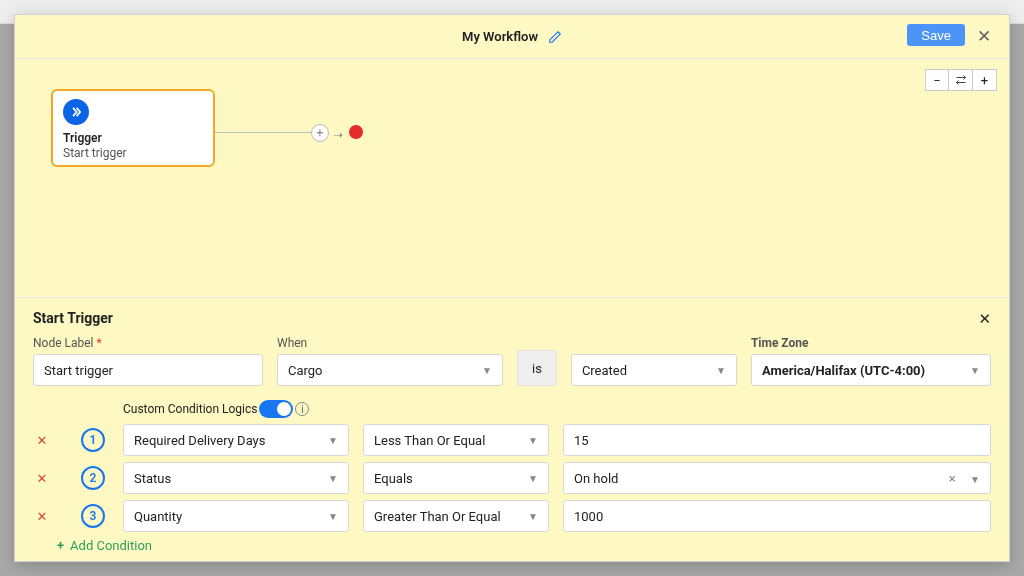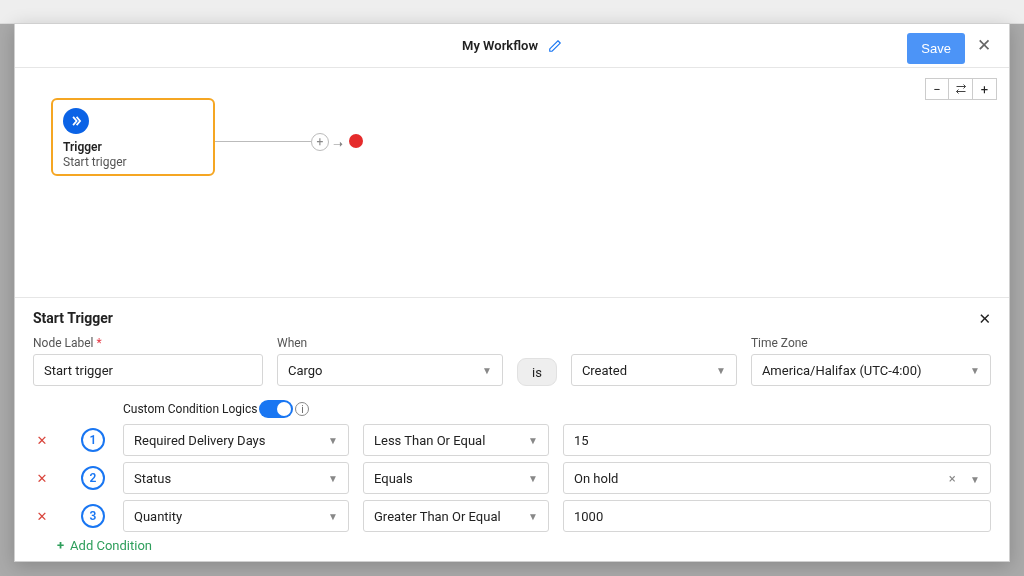--- a/index.html
+++ b/index.html
@@ -1,27 +1,27 @@
 <!DOCTYPE html>
 <html><head>
 <meta charset="utf-8">
 <style>
   * { box-sizing: border-box; margin: 0; padding: 0; }
   html, body { width: 1024px; height: 576px; font-family: -apple-system, BlinkMacSystemFont, "Segoe UI", Roboto, Arial, sans-serif; font-size: 13px; color: #222; }
   body { background: #aaa; position: relative; }
   .backdrop-top { position: absolute; top: 0; left: 0; right: 0; height: 24px; background: #eee; border-bottom: 1px solid #ddd; }
   .modal {
     position: absolute; top: 14px; left: 14px; right: 14px; bottom: 14px;
-    background: #ffffff; border: 1px solid #d0d0d0; box-shadow: 0 4px 18px rgba(0,0,0,.2);
-    display: flex; flex-direction: column; margin-top: 9px;
+    background: #fef9c3; border: 1px solid #d0d0d0; box-shadow: 0 4px 18px rgba(0,0,0,.2);
+    display: flex; flex-direction: column;
   }
   .modal-header { height: 44px; border-bottom: 1px solid #e6e6e6; display: flex; align-items: center; justify-content: center; position: relative; }
   .title-wrap { display: flex; align-items: center; gap: 10px; font-weight: 600; }
   .title-wrap .pencil svg { display: block; }
-  .save-btn { position: absolute; right: 44px; top: 9px; height: 31px; padding: 0 14px; background: #4c94f7; color: #fff; border: none; border-radius: 3px; font-size: 13px; cursor: pointer; }
+  .save-btn { position: absolute; right: 44px; top: 9px; height: 22px; padding: 0 14px; background: #4c94f7; color: #fff; border: none; border-radius: 3px; font-size: 13px; cursor: pointer; }
   .close-x { position: absolute; right: 12px; top: 8px; width: 26px; height: 26px; background: none; border: none; font-size: 17px; color: #666; cursor: pointer; }
   .canvas { flex: 1; position: relative; min-height: 200px; overflow: hidden; }
   .node-card {
     position: absolute; left: 36px; top: 30px; width: 164px; height: 78px;
     border: 2px solid #f5a623; border-radius: 6px; background: #fff; padding: 8px 10px;
   }
   .trigger-icon { width: 26px; height: 26px; border-radius: 50%; background: #0b63e6; display: flex; align-items: center; justify-content: center; color: #fff; }
   .node-title { font-weight: 600; font-size: 12px; margin-top: 6px; }
   .node-sub { font-size: 12px; color: #555; margin-top: 1px; }
   .edge { position: absolute; left: 200px; top: 68px; width: 170px; height: 12px; }
@@ -37,26 +37,26 @@
   .config-title { font-weight: 700; font-size: 14px; margin-bottom: 10px; }
   .config-close { position: absolute; right: 18px; top: 12px; background: none; border: none; font-size: 15px; color: #222; cursor: pointer; }
 
   .row1 { display: flex; gap: 14px; align-items: flex-end; }
   .field { display: flex; flex-direction: column; gap: 4px; }
   .field label { font-size: 12px; color: #555; }
   .req::after { content: " *"; color: #e63946; }
   .input, .select { height: 32px; border: 1px solid #d6d6d6; border-radius: 3px; padding: 0 10px; font-size: 13px; background: #fff; display: flex; align-items: center; justify-content: space-between; cursor: pointer; }
   .input { cursor: text; }
   .select .caret { color: #888; font-size: 10px; margin-left: 8px; }
-  .static-is { height: 28px; padding: 4px 14px; background: #eee; border: 1px solid #e1e1e1; border-radius: 9px; display: flex; align-items: center; }
+  .static-is { height: 36px; padding: 4px 14px; background: #eee; border: 1px solid #e1e1e1; border-radius: 3px; display: flex; align-items: center; }
 
   .f-label { width: 230px; }
   .f-when { width: 226px; }
   .f-event { width: 166px; }
-  .f-tz { flex: 1; }
+  .f-tz { flex: 1; font-weight: bold; }
 
   .logic-row { display: flex; align-items: center; gap: 2px; margin: 14px 0 6px 90px; font-size: 12px; }
   .toggle { width: 34px; height: 18px; border-radius: 10px; background: #1976f2; position: relative; cursor: pointer; }
   .toggle .knob { position: absolute; right: 2px; top: 2px; width: 14px; height: 14px; background: #fff; border-radius: 50%; }
   .info-i { width: 14px; height: 14px; border: 1px solid #888; color: #666; border-radius: 50%; font-size: 10px; display:flex; align-items:center; justify-content:center; }
   .logic-input { margin-left: 90px; height: 34px; border: 1px solid #6ea9ff; box-shadow: 0 0 0 2px rgba(25,118,242,.15); border-radius: 3px; padding: 0 10px; display:flex; align-items:center; font-size: 13px; margin-bottom: 10px; }
 
   .cond-row { display: flex; align-items: center; gap: 14px; margin-bottom: 6px; }
   .del-x { width: 18px; text-align: center; color: #d9463d; cursor: pointer; font-size: 13px; }
   .badge { width: 24px; height: 24px; border: 2px solid #1976f2; color: #1976f2; border-radius: 50%; display:flex; align-items:center; justify-content:center; font-size: 12px; font-weight:600; margin-left: 16px; margin-right: 4px; }

